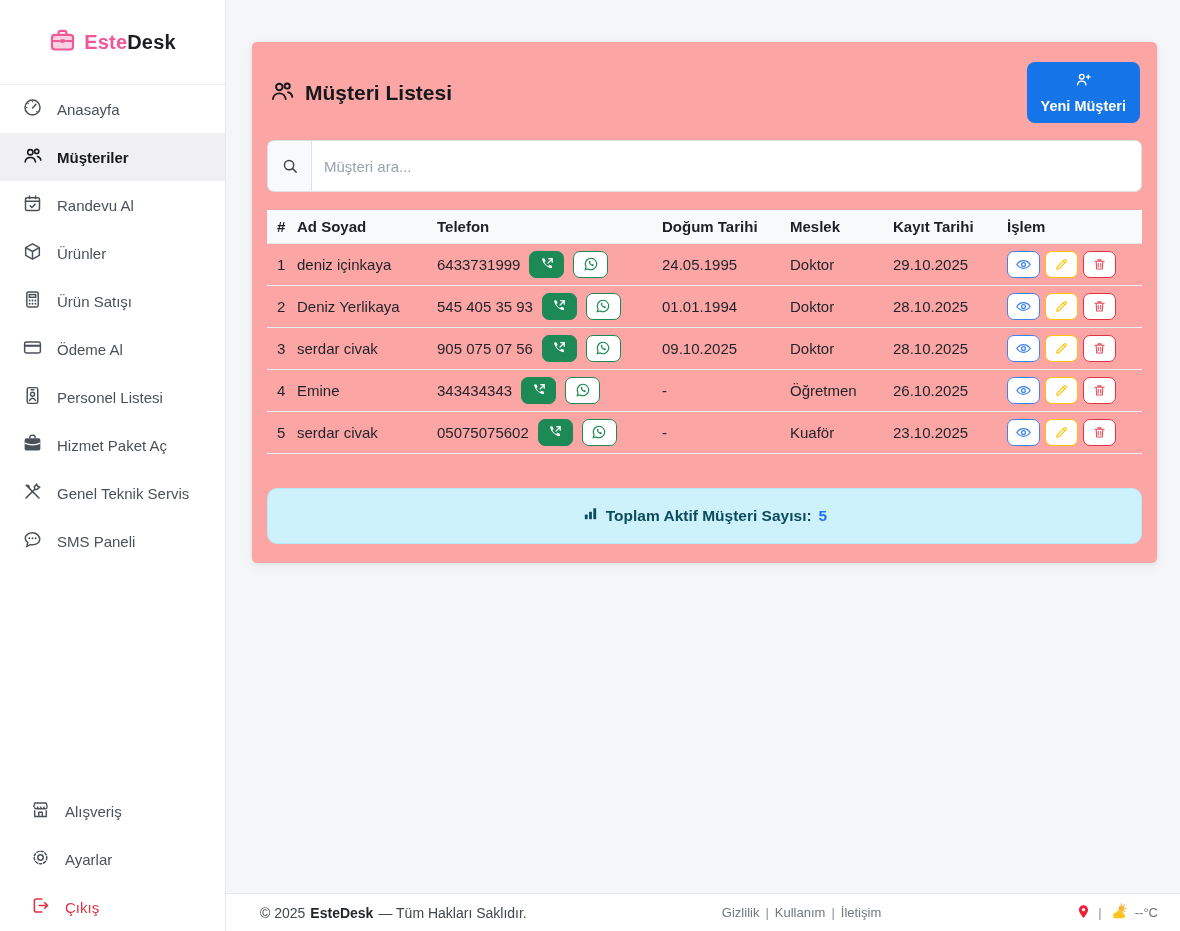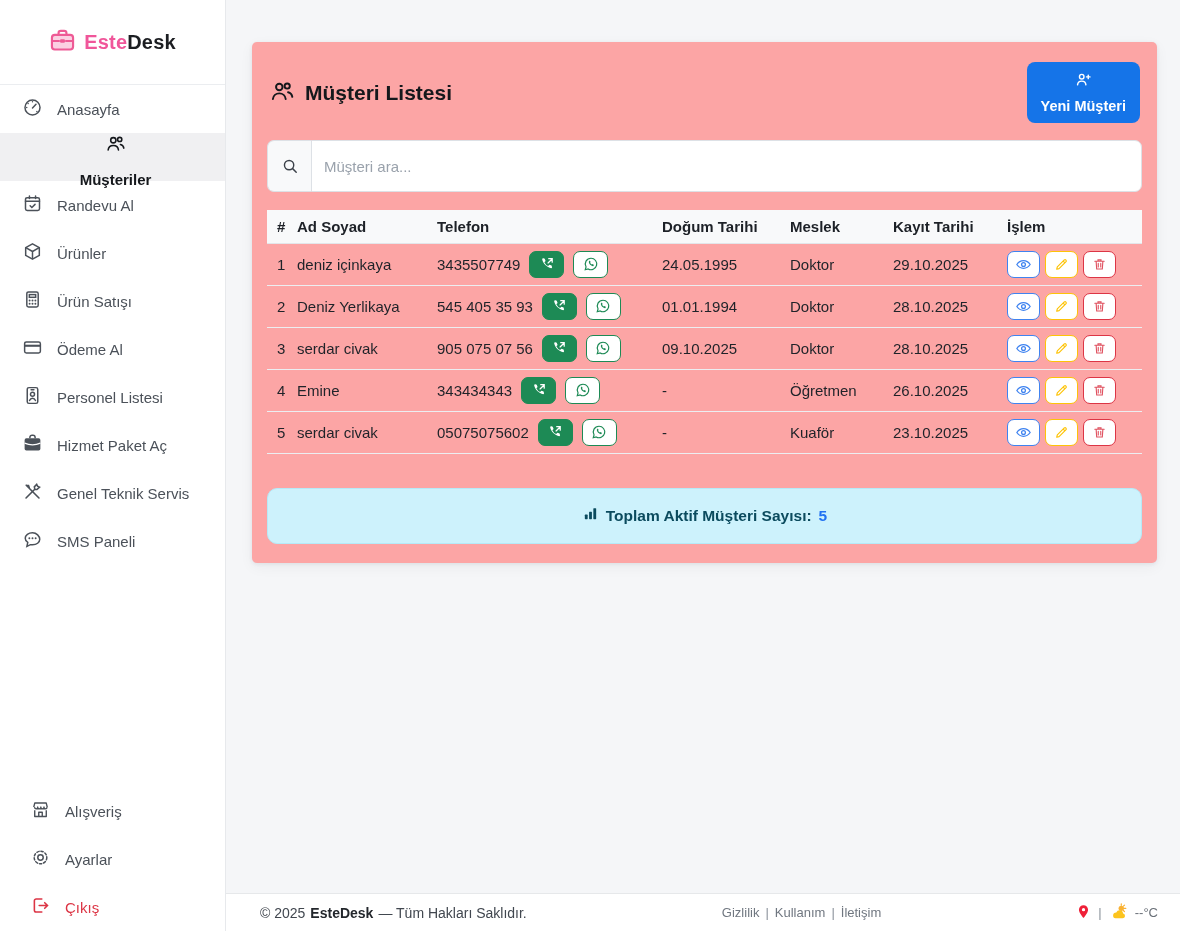--- a/index.html
+++ b/index.html
@@ -30,21 +30,21 @@
   .nav { display:flex; flex-direction:column; }
   .nav-bottom { margin-top:auto;padding-left:8px; }
   .nav-item {
     height:48px;
     display:flex; align-items:center; gap:14px;
     padding:0 16px 0 22px;
     font-size:15px; color:#4b5159;
     cursor:pointer; white-space:nowrap;
   }
   .nav-item svg { flex:0 0 auto; }
-  .nav-item.active { background:#f0f0f2; color:#15181c; font-weight:bold;flex-direction:column; }
+  .nav-item.active { background:#f0f0f2; color:#15181c; font-weight:bold; }
   .nav-item.danger { color:#dc3545; }
   
   .main { flex:1; display:flex; flex-direction:column; min-width:0; }
   .content { flex:1; padding:42px 23px 0 26px; overflow:hidden; }
   .card {
     background:#fca5a5;
     border-radius:5px;
     box-shadow:0 1px 4px rgba(20,30,50,.07), 0 4px 14px rgba(20,30,50,.05);
     padding:20px 15px 19px;
   }
@@ -315,21 +315,21 @@
             <th>Kayıt Tarihi</th>
             <th>İşlem</th>
           </tr>
         </thead>
         <tbody>
             <tr>
     <td>1</td>
     <td>deniz içinkaya</td>
     <td>
       <div class="phone-cell">
-        <span>3435507749</span>
+        <span>6433731999</span>
         <span class="icon-btn btn-call">
                     <svg width="16" height="16" viewBox="0 0 24 24">
                       <path d="M4.7 4.6c.3-.9 1.1-1.4 1.9-1.1l2 .6 1.3 3.3-1.9 1.9a11.3 11.3 0 0 0 5.7 5.7l1.9-1.9 3.3 1.3.6 2c.3.8-.2 1.6-1.1 1.9-6.7-1.2-12.5-7-13.7-13.7z" fill="#fff"></path>
                       <path d="M13.6 10.4 19.6 4.4M14.6 4h5.2v5.2" fill="none" stroke="#fff" stroke-width="1.9" stroke-linecap="round"></path>
                     </svg>
                   </span>
         <span class="icon-btn btn-wa">
                     <svg width="16" height="16" viewBox="0 0 24 24" fill="none" stroke="currentColor" stroke-width="1.8">
                       <path d="M12 3.4a8.6 8.6 0 0 0-7.4 13L3.4 20.6l4.4-1.1A8.6 8.6 0 1 0 12 3.4z"></path>
                       <path d="M8.8 8.2c-.4 3 2.7 6.5 6.4 7.1l1.3-1.7-2.1-1.5-1.1.8c-1.2-.6-2.1-1.5-2.7-2.7l.9-1.1-1.4-2.2z" fill="currentColor" stroke="none"></path>

